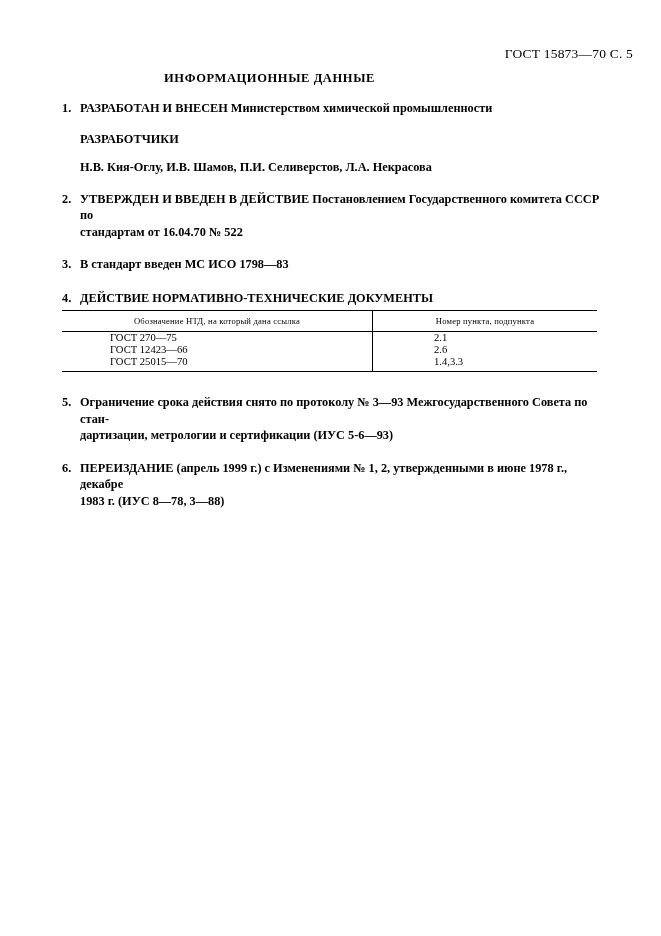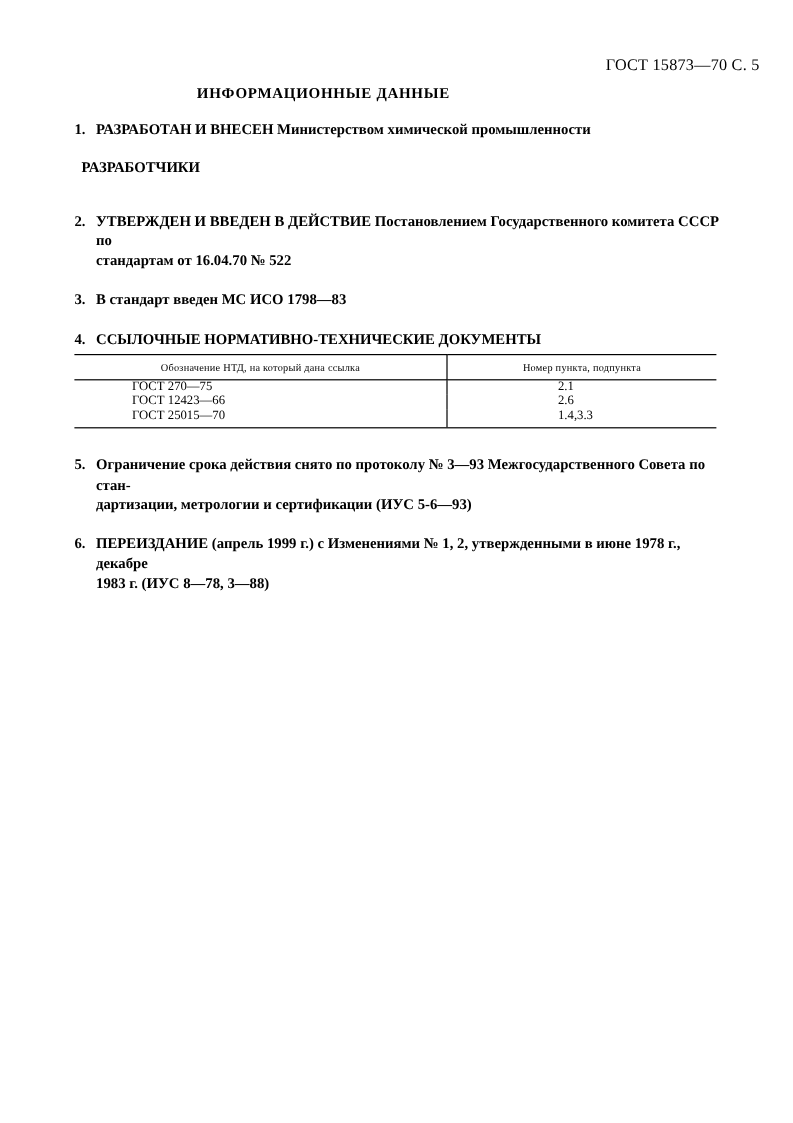--- a/index.html
+++ b/index.html
@@ -69,21 +69,21 @@
   .spacer-1 { height: 15px; }
   .spacer-2 { height: 13px; }
   .spacer-3 { height: 16px; }
   .spacer-4 { height: 17px; }
   .sub-block {
     margin-left: 18px;
     font-size: 12.3px;
     font-weight: bold;
     font-family: "Liberation Serif", serif;
   }
-  .devs-title { margin-left: 6px; }
+  .devs-title { margin-left: 18px; }
   .devs-names { margin-left: 18px; }
 
   table.refs {
     border-collapse: collapse;
     width: 535px;
     margin-left: 0px;
     margin-top: 3px;
     font-family: "Liberation Serif", serif;
   }
   table.refs th {
@@ -100,21 +100,21 @@
     font-size: 10.6px;
     padding: 0.5px 2px;
     vertical-align: top;
   }
   table.refs td.col1 {
     border-right: 0.8px solid #000;
     padding-left: 48px;
     width: 260px;
   }
   table.refs td.col2 {
-    padding-left: 92px;
+    padding-left: 61px;
   }
   table.refs tr.last td {
     padding-bottom: 4px;
   }
   .tbl-bottom-rule {
     width: 535px;
     height: 0;
     border-bottom: 0.8px solid #000;
     margin-top: 0px;
   }
@@ -135,20 +135,21 @@
       <span class="num">1.</span>
       <span class="body">РАЗРАБОТАН И ВНЕСЕН Министерством химической промышленности</span>
     </div>
 
     <div class="spacer-1"></div>
 
     <div class="sub-block devs-title">РАЗРАБОТЧИКИ</div>
 
     <div class="spacer-2"></div>
 
+    <div class="sub-block devs-names">Н.В. Кия-Оглу, И.В. Шамов, П.И. Селиверстов, Л.А. Некрасова</div>
 
     <div class="spacer-3"></div>
 
     <div class="item">
       <span class="num">2.</span>
       <span class="body">
         <span>УТВЕРЖДЕН И ВВЕДЕН В ДЕЙСТВИЕ Постановлением Государственного комитета СССР по</span>
         <br>
         <span>стандартам от 16.04.70 № 522</span>
       </span>
@@ -158,21 +159,21 @@
 
     <div class="item">
       <span class="num">3.</span>
       <span class="body">В стандарт введен МС ИСО 1798—83</span>
     </div>
 
     <div class="spacer-4"></div>
 
     <div class="item">
       <span class="num">4.</span>
-      <span class="body">ССЫЛОЧНЫЕ НОРМАТИВНО-ТЕХНИЧЕСКИЕ ДОКУМЕНТЫ</span>
+      <span class="body">ДЕЙСТВИЕ НОРМАТИВНО-ТЕХНИЧЕСКИЕ ДОКУМЕНТЫ</span>
     </div>
 
     <table class="refs">
       <thead>
         <tr>
           <th class="col1">Обозначение НТД, на который дана ссылка</th>
           <th class="col2">Номер пункта, подпункта</th>
         </tr>
       </thead>
       <tbody>

